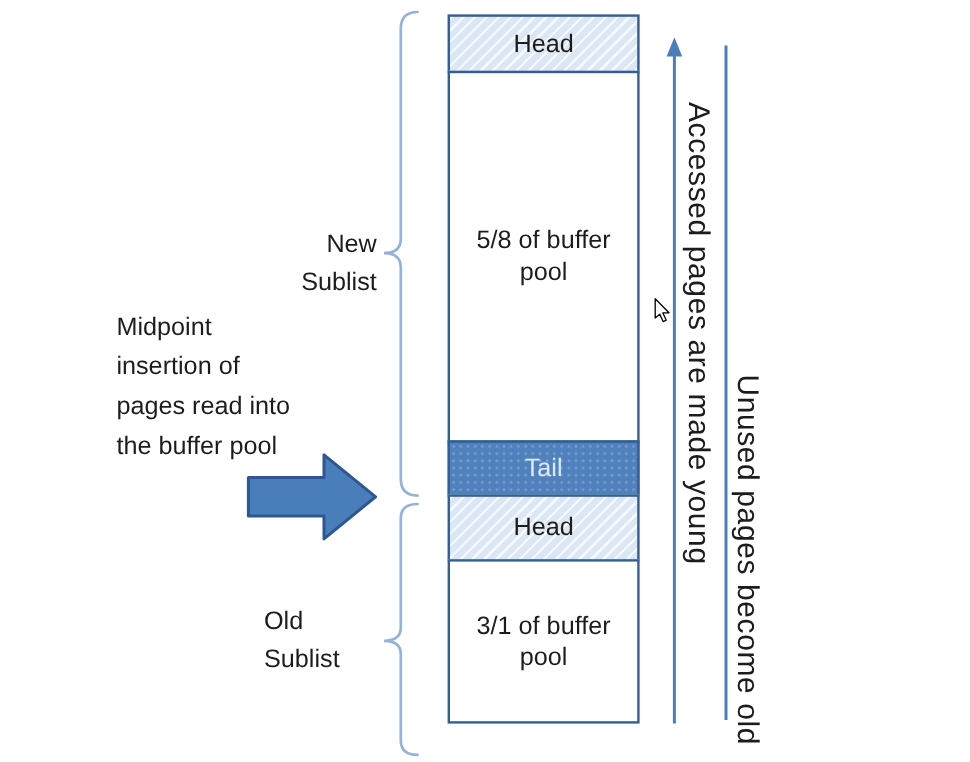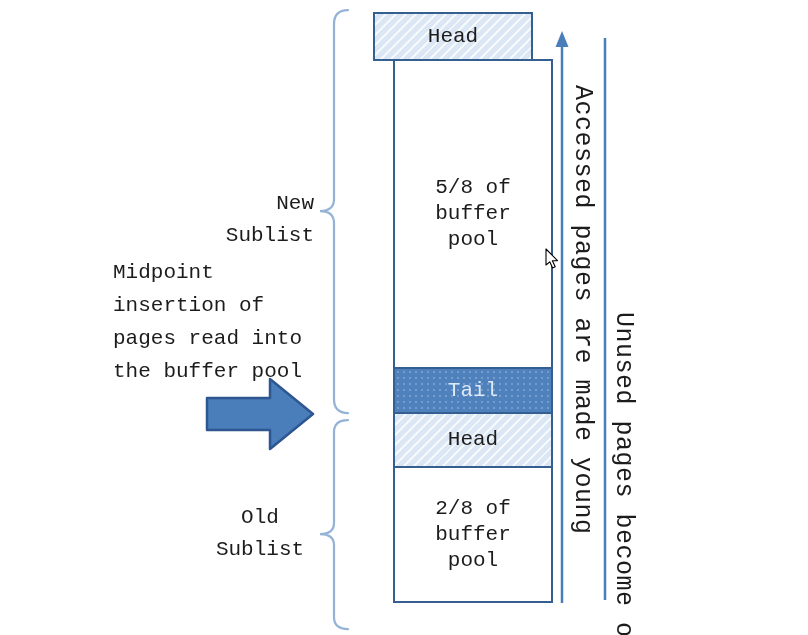--- a/index.html
+++ b/index.html
@@ -1,20 +1,20 @@
 <!DOCTYPE html>
 <html style="--border: #365f91; --head-fill: #dce7f5; --tail-fill: #4f81bd; --arrow-fill: #4a7ebb; --arrow-stroke: #2e5690; --brace: #95b3d7; --line: #4a7ebb;"><head>
 <meta charset="utf-8">
 <style>
   html, body { margin: 0; padding: 0; background: #ffffff; }
   .canvas {
     position: relative;
     width: 808px; height: 635px;
     background: #ffffff;
-    font-family: Liberation Mono, monospace;
+    font-family: Liberation Sans, sans-serif;
     color: #1c1c1c;
     overflow: hidden;
   }
   .overlay {
     position: absolute; left: 0; top: 0;
     width: 808px; height: 635px;
     pointer-events: none;
   }
   
   .column {
@@ -23,21 +23,21 @@
   .section {
     box-sizing: border-box;
     width: 160px;
     border: 2px solid var(--border, #365f91);
     display: flex; align-items: center; justify-content: center;
     text-align: center;
     font-size: 21px;
     line-height: 26px;
     background: #ffffff;
   }
-  .section + .section { margin-top: -2px; margin-left: 20px; }
+  .section + .section { margin-top: -2px; }
   .sec-head {
     height: 49px;
     background-color: var(--head-fill, #dce7f5);
     background-image: repeating-linear-gradient(135deg,
       rgba(255,255,255,0.75) 0px, rgba(255,255,255,0.75) 2px,
       rgba(255,255,255,0) 2px, rgba(255,255,255,0) 7px);
   }
   .sec-new-body { height: 310px; }
   .sec-tail {
     height: 47px;
@@ -50,25 +50,25 @@
   .sec-head2 { height: 56px; }
   .sec-old-body { height: 137px; }
   .section .inner { padding: 0 14px; }
   
   .label { position: absolute; white-space: pre-line; font-size: 21px; }
   .new-sublist {
     left: 214px; top: 188px; width: 100px;
     text-align: right; line-height: 32px;
   }
   .old-sublist {
-    left: 210px; top: 502px; width: 100px;
-    text-align: center; line-height: 32px;
+    left: 220px; top: 502px; width: 100px;
+    line-height: 32px;
   }
   .midpoint-note {
-    left: 113px; top: 256px; width: 210px;
+    left: 97px; top: 256px; width: 210px;
     text-align: left; line-height: 33px;
   }
   
   .vtext {
     position: absolute;
     writing-mode: vertical-rl;
     font-size: 25px;
     letter-spacing: 0.5px;
     line-height: 30px;
     white-space: nowrap;
@@ -88,21 +88,21 @@
     <div class="section sec-new-body">
       <span class="inner">5/8 of buffer pool</span>
     </div>
     <div class="section sec-tail">
       <span class="inner">Tail</span>
     </div>
     <div class="section sec-head sec-head2">
       <span class="inner">Head</span>
     </div>
     <div class="section sec-old-body">
-      <span class="inner">2/8 of buffer pool</span>
+      <span class="inner">3/1 of buffer pool</span>
     </div>
   </div>
 
   <div class="label new-sublist">New
 Sublist</div>
   <div class="label midpoint-note">Midpoint
 insertion of
 pages read into
 the buffer pool</div>
   <div class="label old-sublist">Old

